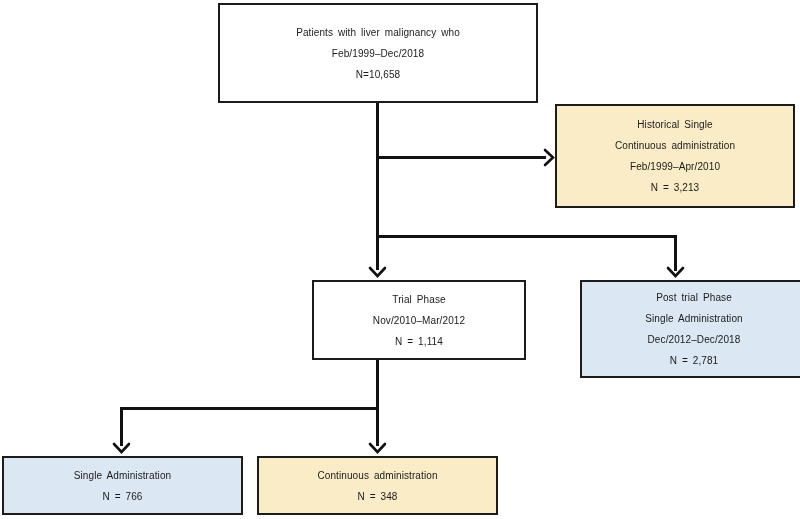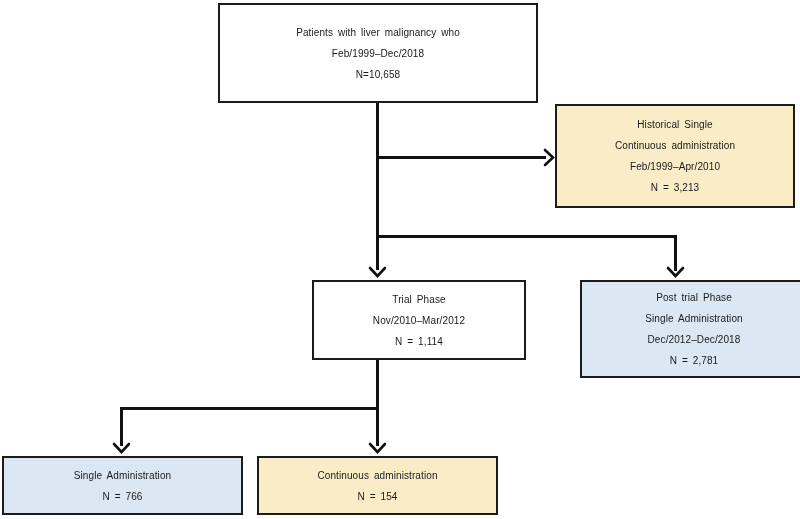--- a/index.html
+++ b/index.html
@@ -106,21 +106,21 @@
     <span>N = 2,781</span>
   </div>
 
   <div class="node fill-blue" id="node-single">
     <span>Single Administration</span>
     <span>N = 766</span>
   </div>
 
   <div class="node fill-tan" id="node-continuous">
     <span>Continuous administration</span>
-    <span>N = 154</span>
+    <span>N = 348</span>
   </div>
 
   <div class="shaft" id="line-root-down"></div>
   <div class="shaft" id="line-branch-hist"></div>
   <div class="shaft" id="line-branch-post-h"></div>
   <div class="shaft" id="line-branch-post-v"></div>
   <div class="shaft" id="line-trial-down"></div>
   <div class="shaft" id="line-split-h"></div>
   <div class="shaft" id="line-split-left-v"></div>
   <div class="shaft" id="line-split-right-v"></div>

